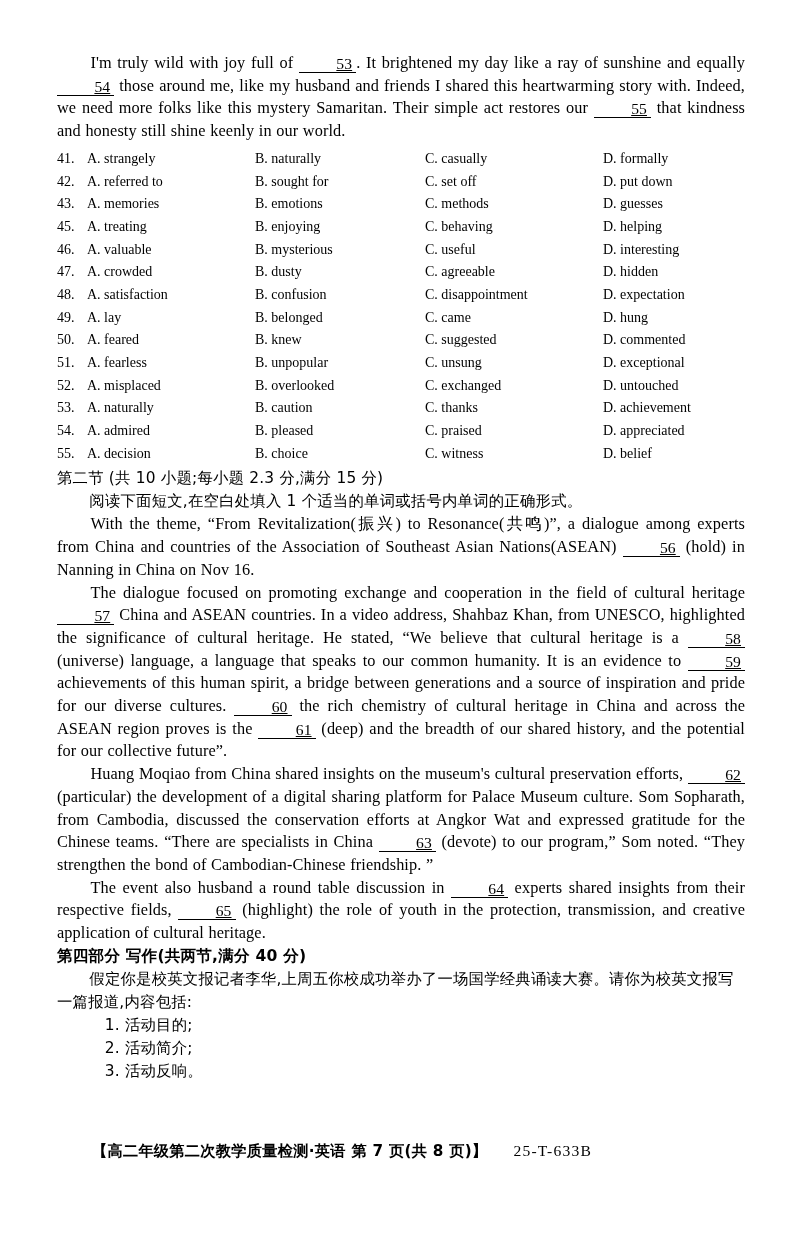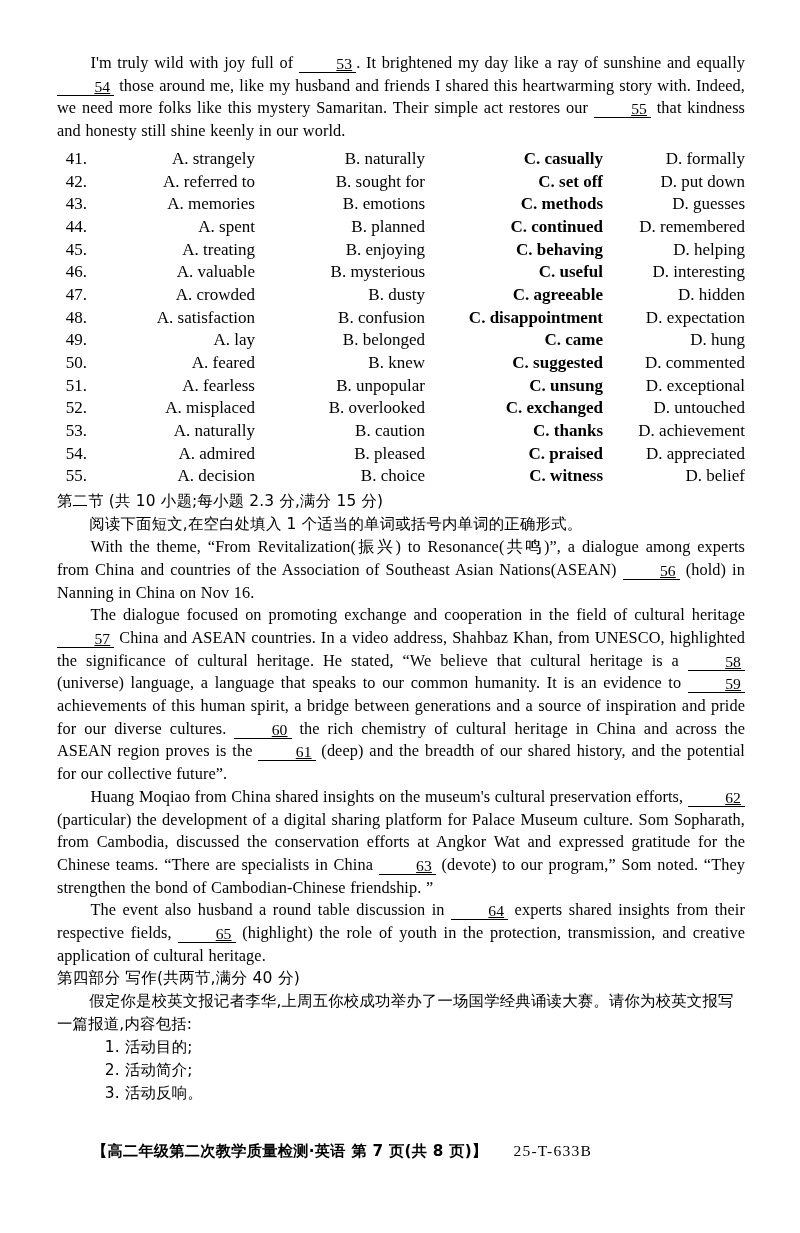--- a/index.html
+++ b/index.html
@@ -54,45 +54,44 @@
     text-decoration: underline;
   }
 
   
   .options {
     margin-top: 5px;
     width: 688px;
   }
   .opt-row {
     display: flex;
-    font-size: 17px;
+    font-size: 14px;
     line-height: 22.7px;
     height: 22.7px;
     white-space: nowrap;
-    text-align: right;
   }
   .opt-num {
     width: 30px;
     flex: 0 0 30px;
   }
   .opt-a { width: 168px; flex: 0 0 168px; }
   .opt-b { width: 170px; flex: 0 0 170px; }
-  .opt-c { width: 178px; flex: 0 0 178px; font-weight: bold; }
+  .opt-c { width: 178px; flex: 0 0 178px; }
   .opt-d { flex: 1 1 auto; }
 
   
   .cn {
     font-family: "DejaVu Sans", "Liberation Sans", sans-serif;
     font-size: 15.4px;
     line-height: 23px;
     letter-spacing: 0.2px;
   }
   .cn-bold {
     font-family: "DejaVu Sans", "Liberation Sans", sans-serif;
-    font-weight: normal;
+    font-weight: bold;
     font-size: 15.6px;
     line-height: 23px;
     letter-spacing: 0.2px;
   }
   .cn-indent { text-indent: 2.1em; }
   .cn-list {
     text-indent: 3.1em;
   }
   .sec-head {
     margin-top: 2px;
@@ -148,27 +147,20 @@
       </div>
 
       <div class="opt-row">
         <span class="opt-num">43.</span>
         <span class="opt-a">A. memories</span>
         <span class="opt-b">B. emotions</span>
         <span class="opt-c">C. methods</span>
         <span class="opt-d">D. guesses</span>
       </div>
 
-      <div class="opt-row">
-        <span class="opt-num">44.</span>
-        <span class="opt-a">A. spent</span>
-        <span class="opt-b">B. planned</span>
-        <span class="opt-c">C. continued</span>
-        <span class="opt-d">D. remembered</span>
-      </div>
 
       <div class="opt-row">
         <span class="opt-num">45.</span>
         <span class="opt-a">A. treating</span>
         <span class="opt-b">B. enjoying</span>
         <span class="opt-c">C. behaving</span>
         <span class="opt-d">D. helping</span>
       </div>
 
       <div class="opt-row">

